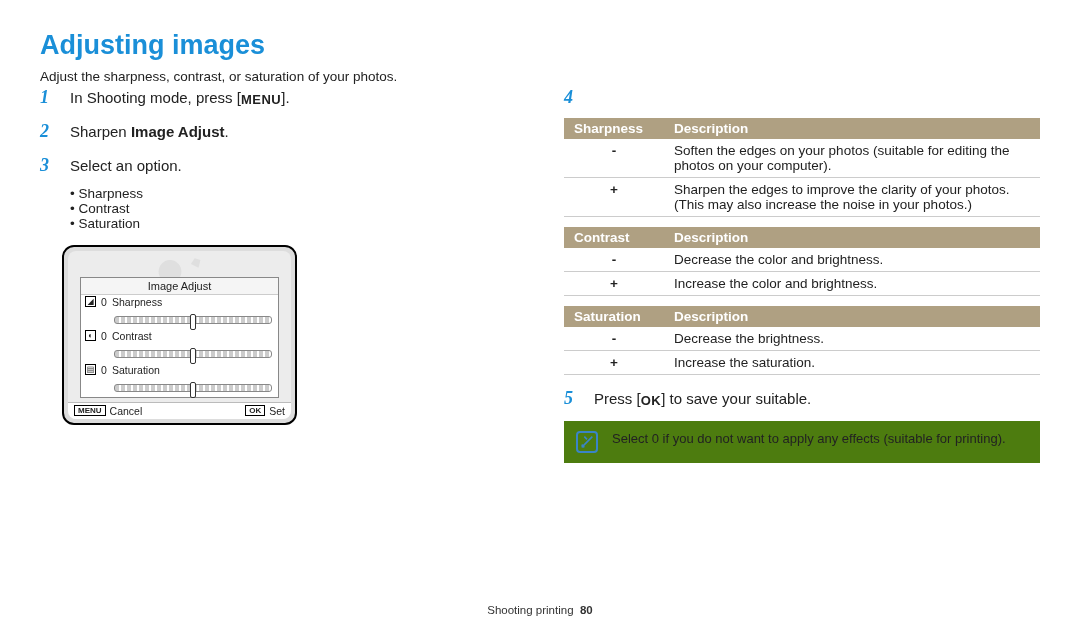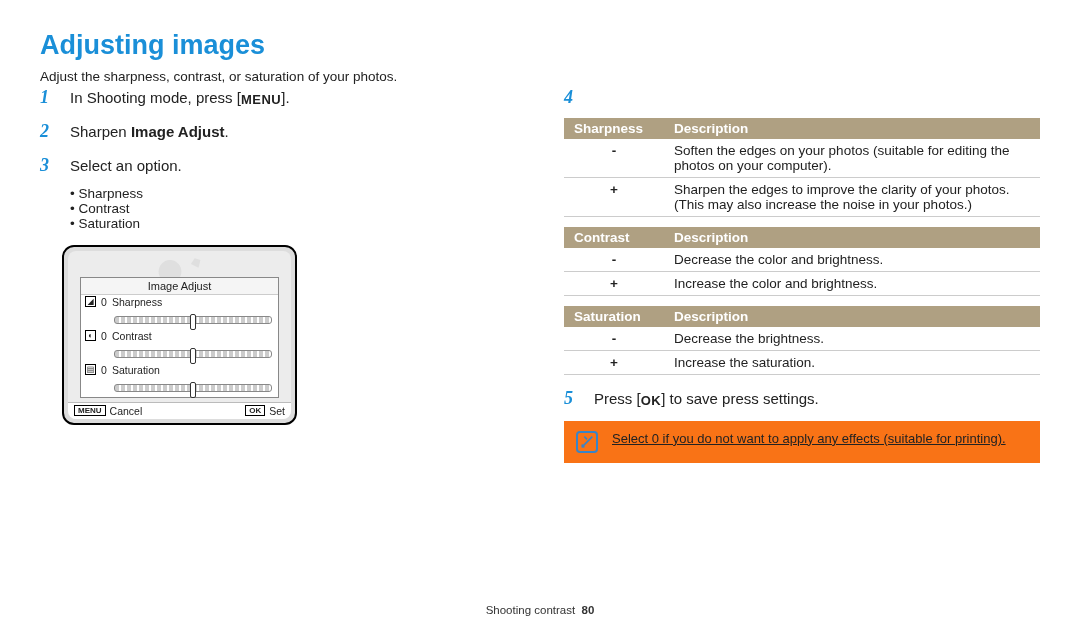--- a/index.html
+++ b/index.html
@@ -160,26 +160,25 @@
   thead th:first-child { width: 100px; }
   tbody td {
     padding: 4px 10px;
     border-bottom: 1px solid #ccc;
     vertical-align: top;
   }
   tbody td:first-child { text-align: center; font-weight: bold; }
   .note-box {
     display: flex;
     gap: 14px;
-    background: #f97316;
+    background: #4d7c0f;
     padding: 10px 12px;
     font-size: 13px;
     align-items: flex-start;
     margin-top: 8px;
-    text-decoration: underline;
   }
   .note-icon {
     width: 22px; height: 22px;
     border: 2px solid #3a84c7;
     border-radius: 4px;
     color: #3a84c7;
     display:flex; align-items:center; justify-content:center;
   }
   .note-icon svg { width:16px; height:16px; }
   .footer {
@@ -345,31 +344,31 @@
         <tr>
           <td>+</td>
           <td>Increase the saturation.</td>
         </tr>
       </tbody>
     </table>
 
     <div class="step" style="margin-top:6px">
       <span class="step-num">5</span>
       <span class="step-text">
-        <span>Press [</span><span class="btn-text">OK</span><span>] to save press settings.</span>
+        <span>Press [</span><span class="btn-text">OK</span><span>] to save your suitable.</span>
       </span>
     </div>
 
     <div class="note-box">
       <div class="note-icon">
         <svg viewBox="0 0 24 24" fill="none" stroke="#3a84c7" stroke-width="2.4">
             <path d="M4 20L20 4M8 4l4 4M4 16l4 4"></path>
           </svg>
       </div>
       <div>Select 0 if you do not want to apply any effects (suitable for printing).</div>
     </div>
 
   </div>
 </div>
 
 <div class="footer">
-  <span>Shooting contrast</span>&nbsp;&nbsp;<b>80</b>
+  <span>Shooting printing</span>&nbsp;&nbsp;<b>80</b>
 </div>
 
 </body></html>

